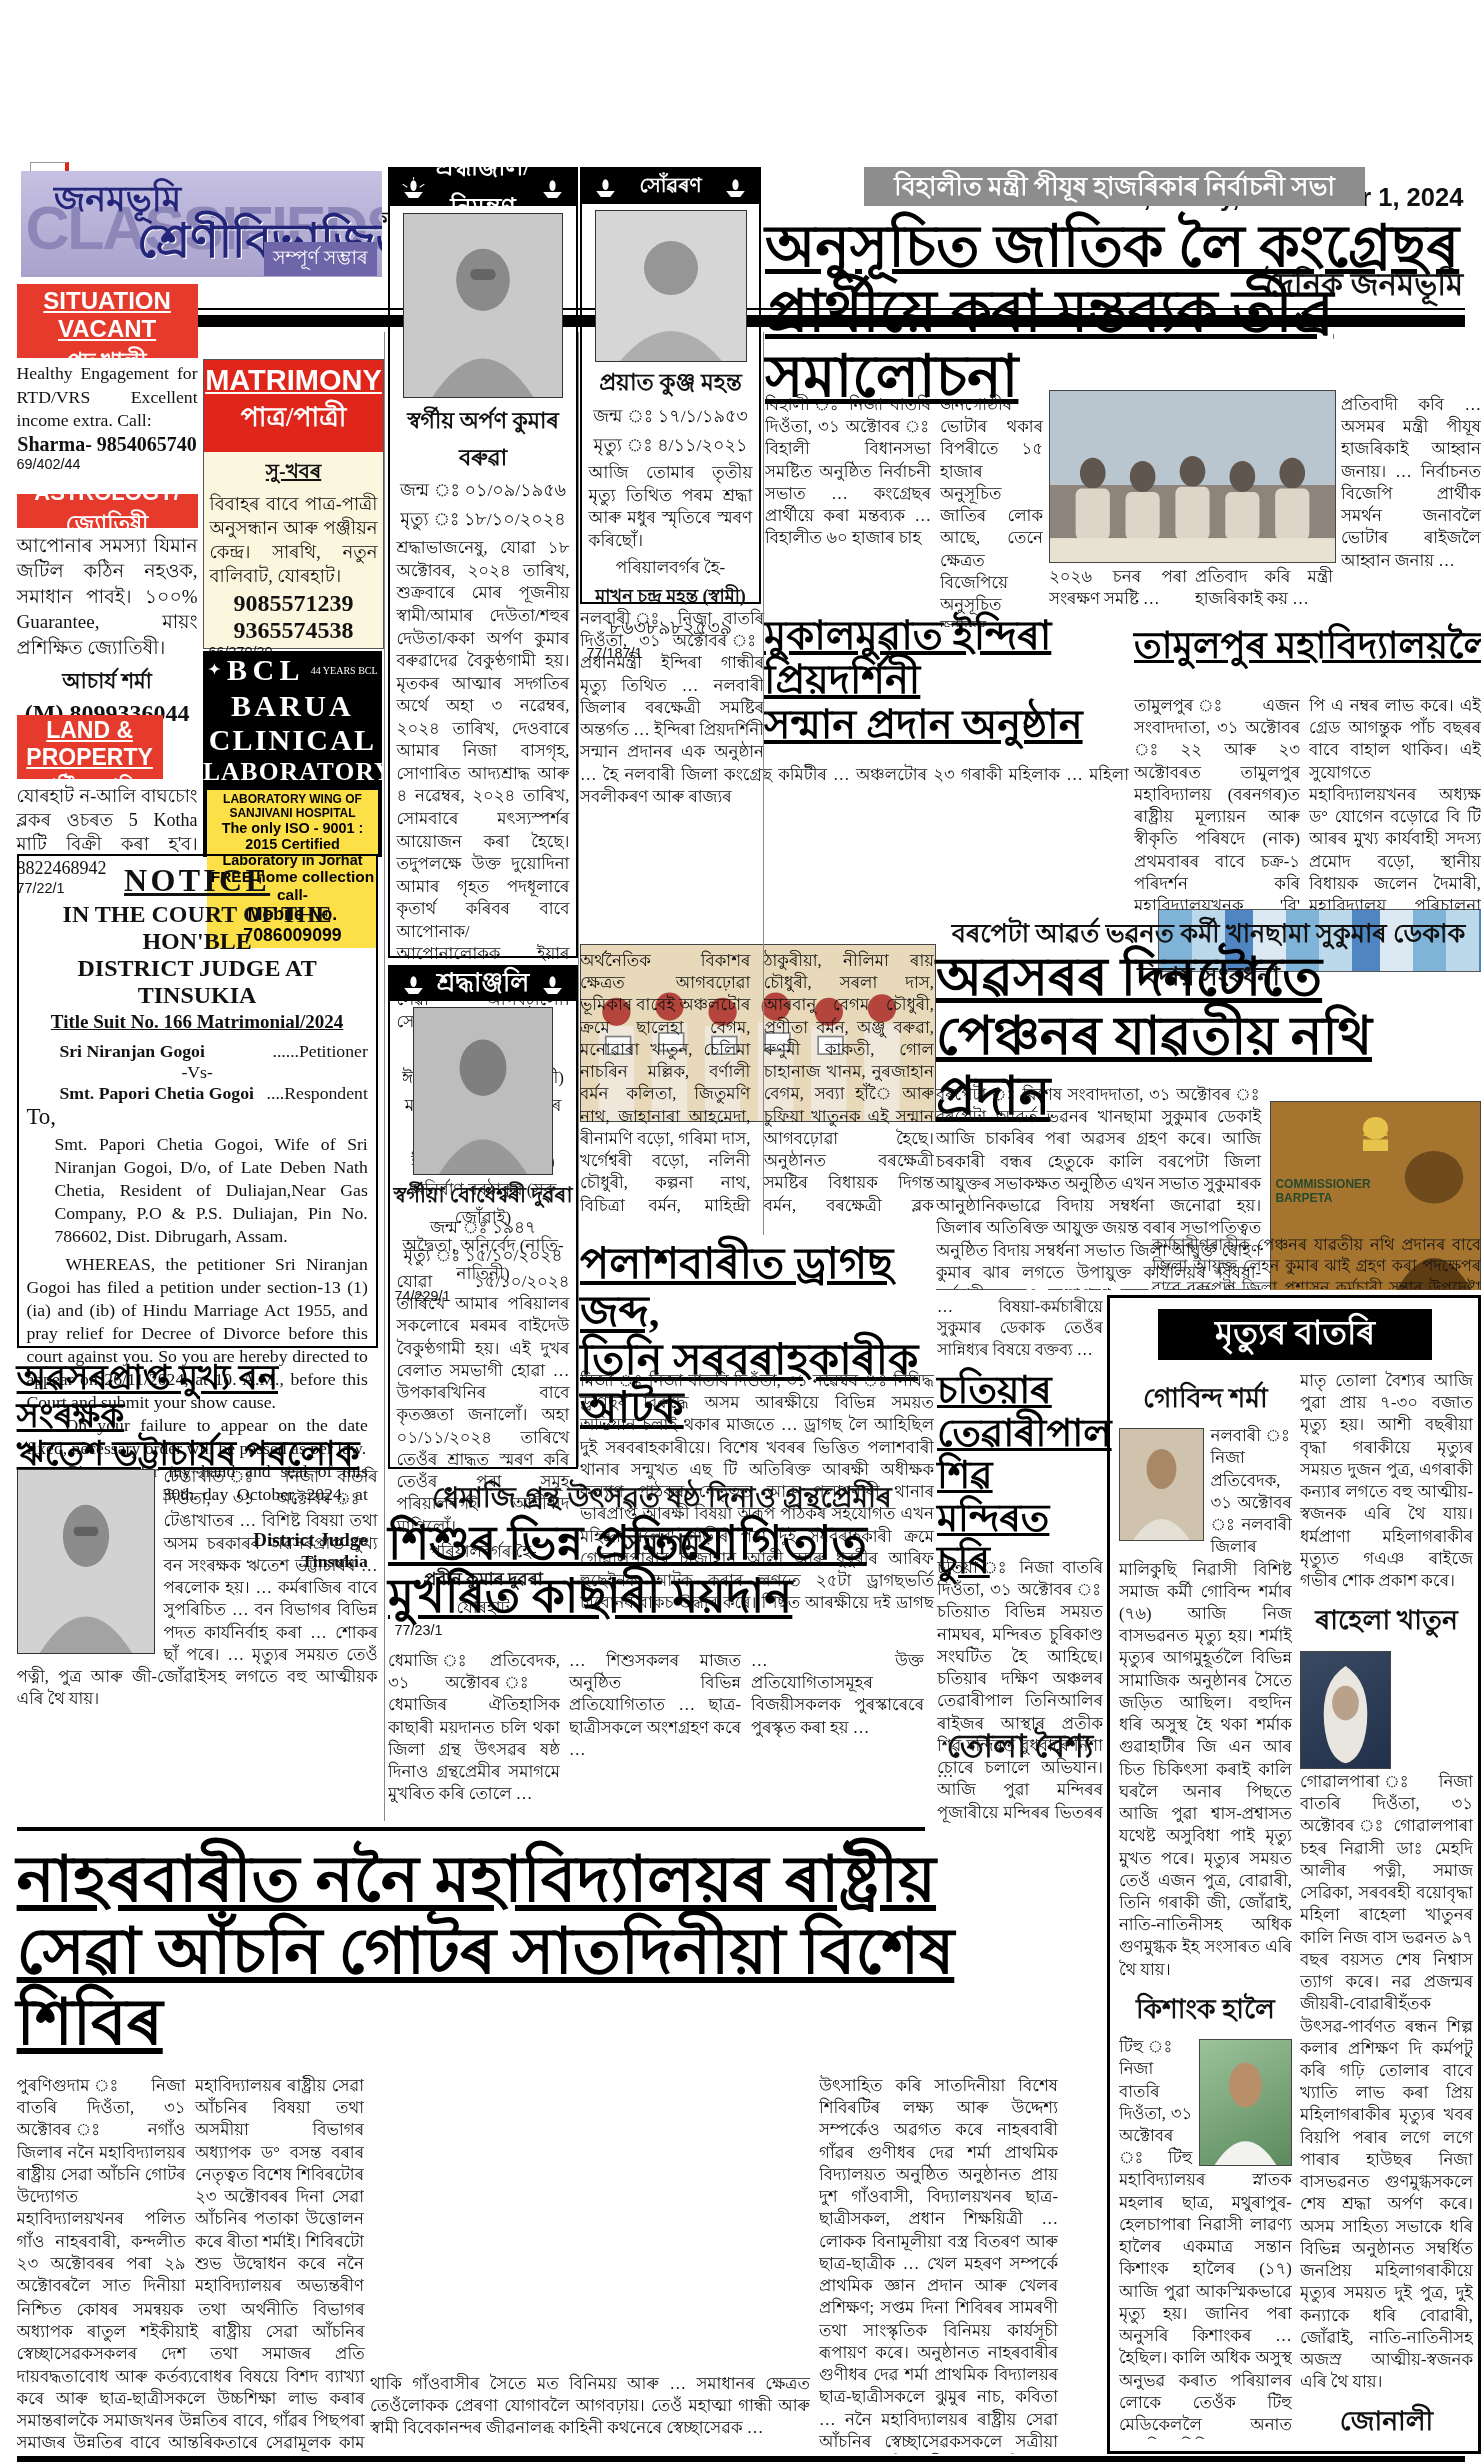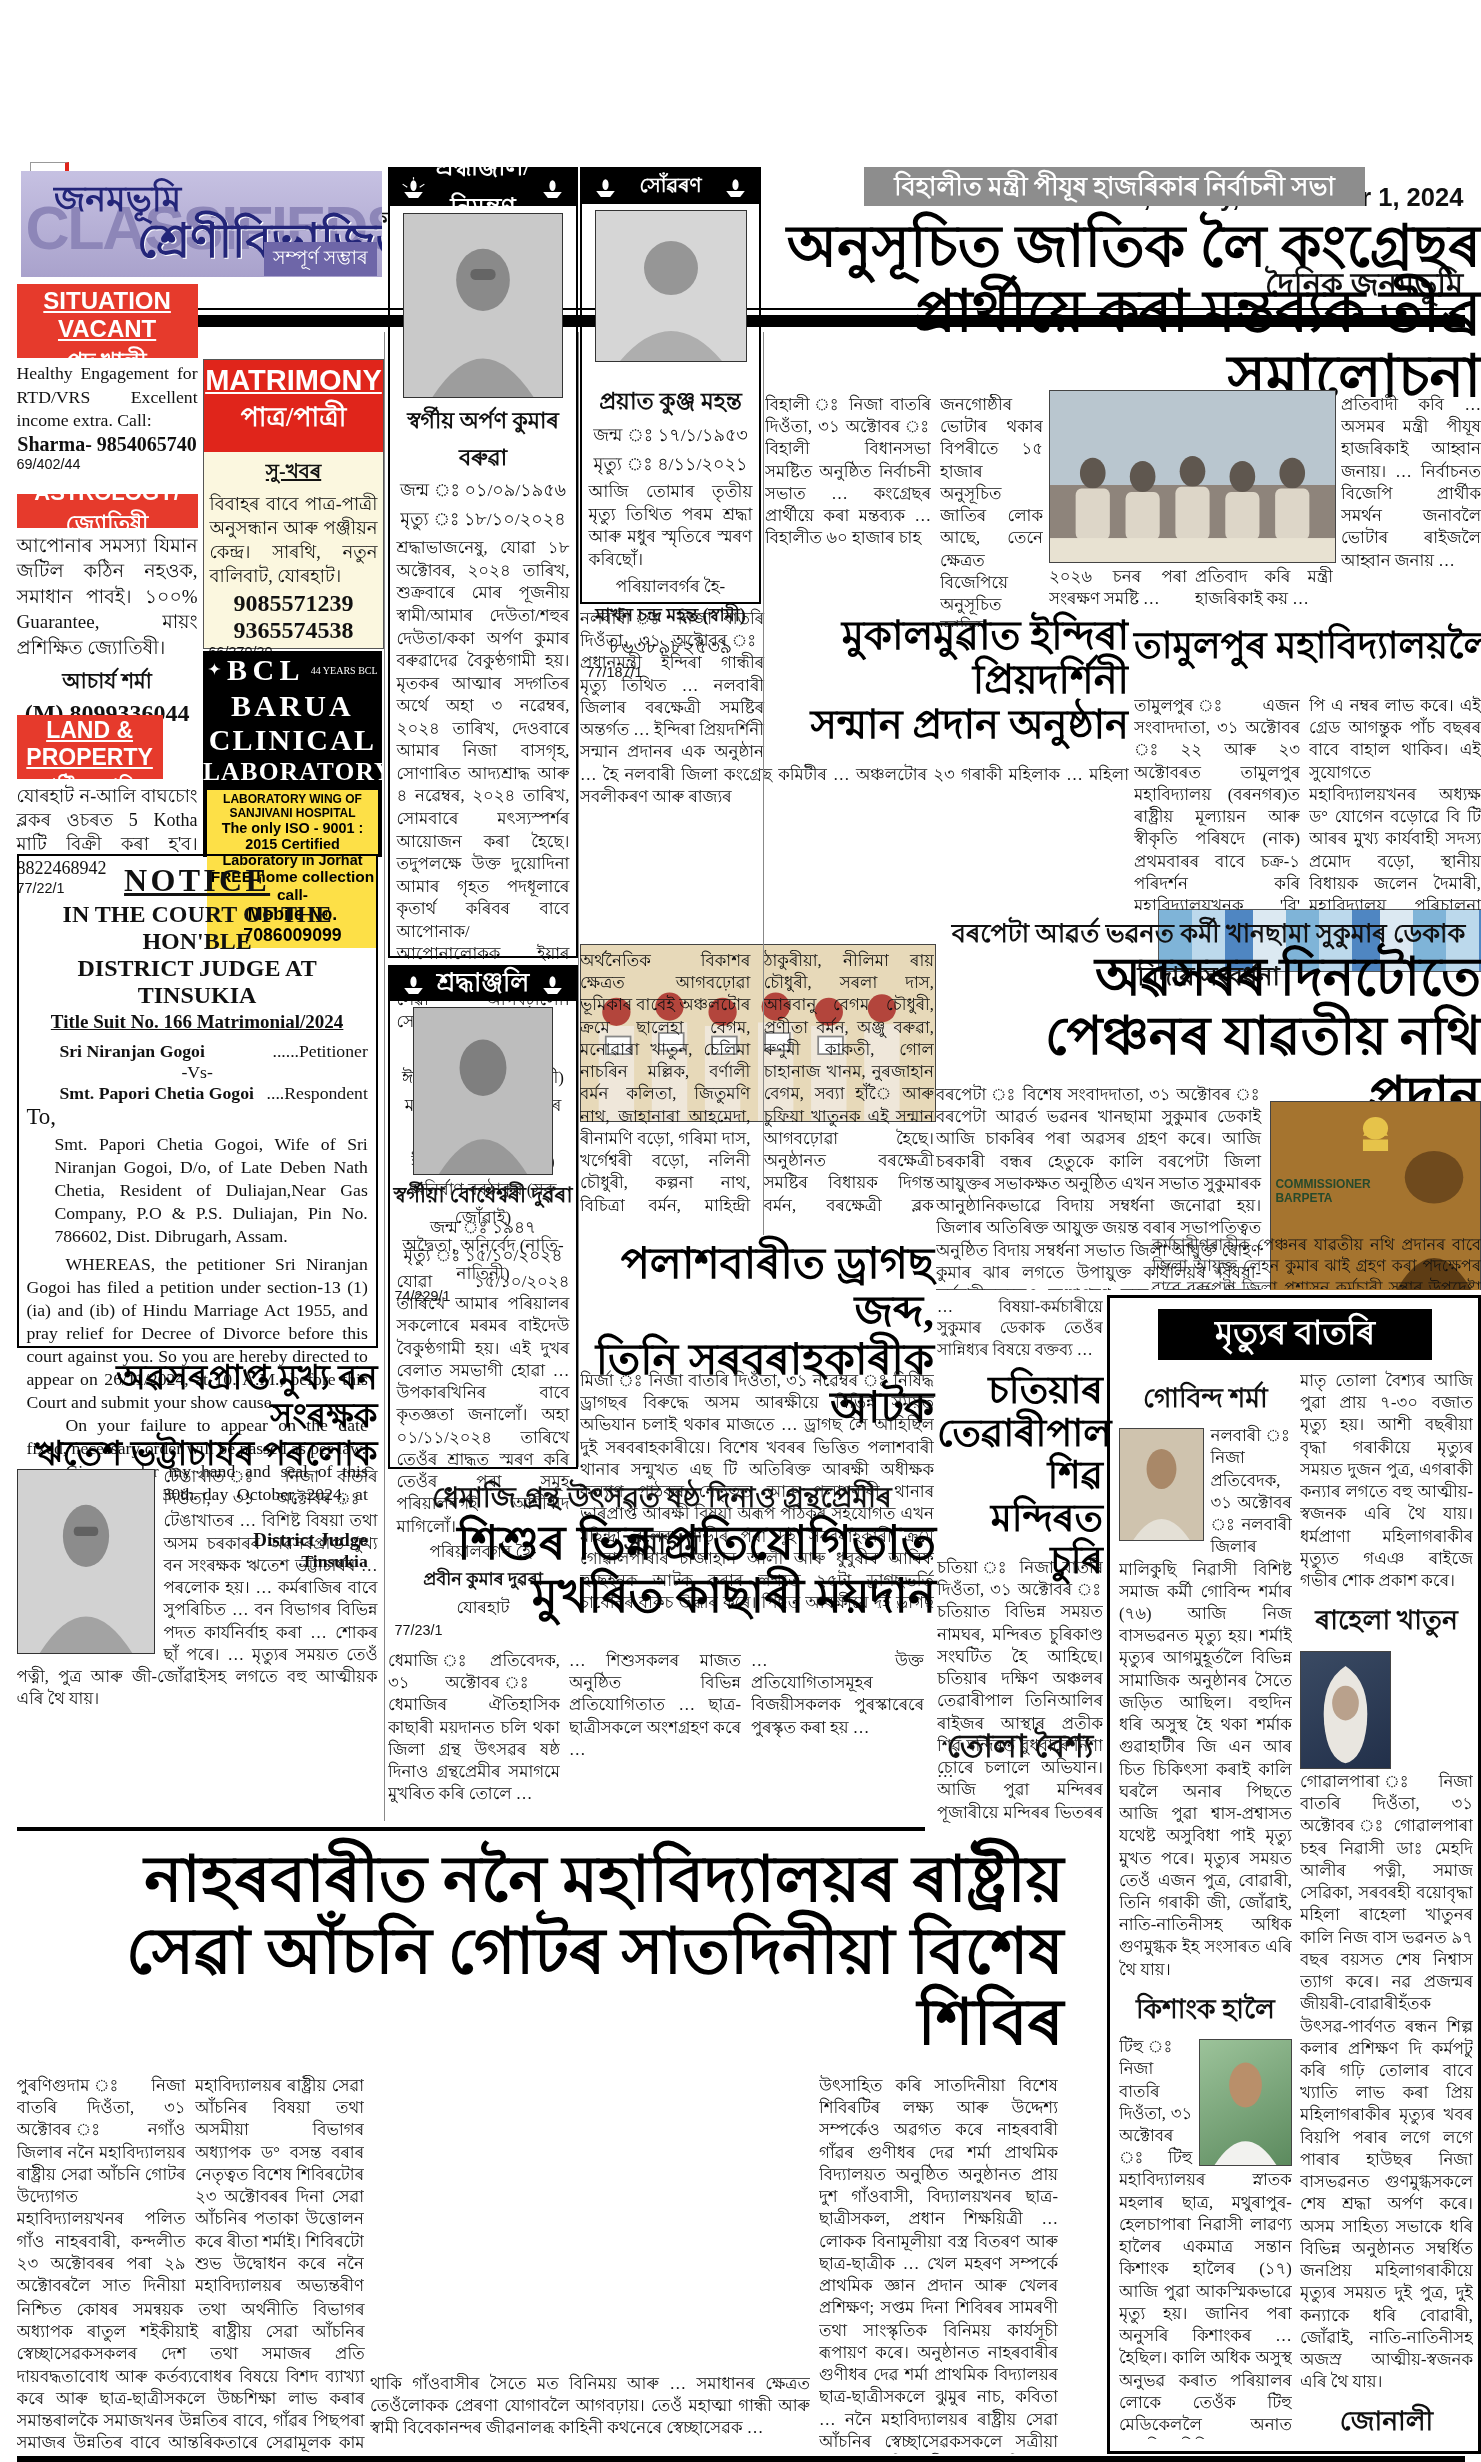--- a/index.html
+++ b/index.html
@@ -8,21 +8,21 @@
   .abs{position:absolute;}
   .rule{position:absolute;background:#000;}
   .vrule{position:absolute;background:#888;width:1.1px;}
   .just{text-align:justify;}
   .ctr{text-align:center;}
   .b{font-weight:bold;}
   .body-txt{font-size:16.6px;line-height:1.34;}
   .small-code{font-size:14.4px;font-family:"Liberation Sans",sans-serif;}
   .redbox{background:#e63a2c;color:#fff;text-align:center;}
   .kicker-gray{background:#8d8d8d;color:#fff;font-weight:bold;text-align:center;}
-  .headline{font-weight:bold;color:#000;text-align:right;line-height:1.12;}
+  .headline{font-weight:bold;color:#000;text-align:left;line-height:1.12;text-decoration:underline;}
   .boxed{border:2.8px solid #000;}
   .ob-head{background:#000;color:#fff;font-weight:bold;text-align:center;display:flex;align-items:center;justify-content:space-between;padding:0 7.8px;}
   .ph{position:relative;overflow:hidden;background:linear-gradient(135deg,#cfcfcf,#9a9a9a);}
   .ph.gray{background:linear-gradient(160deg,#e3e3e3,#8f8f8f 70%,#6f6f6f);}
   .ph.colr{background:linear-gradient(150deg,#d8c9a8,#b98d6f 55%,#7c5b49);}
   .ph.group{background:linear-gradient(150deg,#e8d9c4,#caa688 40%,#b0685a 75%,#8c4a42);}
   .ph.tiles{background:repeating-linear-gradient(90deg,#7fb4d8 0 33px,#bcd9ec 33px 66px,#4f86c2 66px 94px,#dce9f2 94px 127px);}
   .ph.wood{background:linear-gradient(160deg,#b07c3e,#8a5a26 60%,#6e4218);}
   .ph svg{position:absolute;inset:0;width:100%;height:100%;}
   .deaths-col .dh{font-weight:bold;text-align:center;font-size:26.6px;margin:7.8px 0 3.3px;}
@@ -181,21 +181,21 @@
           <ellipse cx="20" cy="12" rx="4" ry="7" fill="#fff"></ellipse>
         </svg>
     </div>
     <div class="ph gray" style="width:150px;height:150px;margin:5.5px auto 0;border:1.1px solid #333;">
       <svg viewBox="0 0 100 100" preserveAspectRatio="none">
           <rect width="100" height="100" fill="#d6d6d6"></rect>
           <circle cx="50" cy="38" r="18" fill="#969696"></circle>
           <path d="M16 100 Q50 60 84 100 Z" fill="#aeaeae"></path>
         </svg>
     </div>
-    <div class="ctr b bn" style="font-size:23px;margin-top:21px;">প্ৰয়াত কুঞ্জ মহন্ত</div>
+    <div class="ctr b bn" style="font-size:23px;margin-top:2px;">প্ৰয়াত কুঞ্জ মহন্ত</div>
     <div class="ctr bn" style="font-size:17.7px;">জন্ম ঃ ১৭/১/১৯৫৩</div>
     <div class="ctr bn" style="font-size:17.7px;">মৃত্যু ঃ ৪/১১/২০২১</div>
     <div class="just bn" style="font-size:17px;line-height:1.35;padding:1.1px 6.6px;">আজি তোমাৰ তৃতীয় মৃত্যু তিথিত পৰম শ্ৰদ্ধা আৰু মধুৰ স্মৃতিৰে স্মৰণ কৰিছোঁ।</div>
     <div class="ctr bn" style="font-size:17px;">পৰিয়ালবৰ্গৰ হৈ-</div>
     <div class="ctr b bn" style="font-size:18px;">মাখন চন্দ্ৰ মহন্ত (স্বামী)</div>
     <div class="ctr bn" style="font-size:19px;">৮৬৩৮৯৮২৫৩৯</div>
     <div class="small-code" style="padding-left:4.4px;">77/187/1</div>
   </div>
 
   <div class="abs kicker-gray bn" style="left:864px;top:167px;width:501px;height:39px;font-size:25.5px;line-height:39px;">

